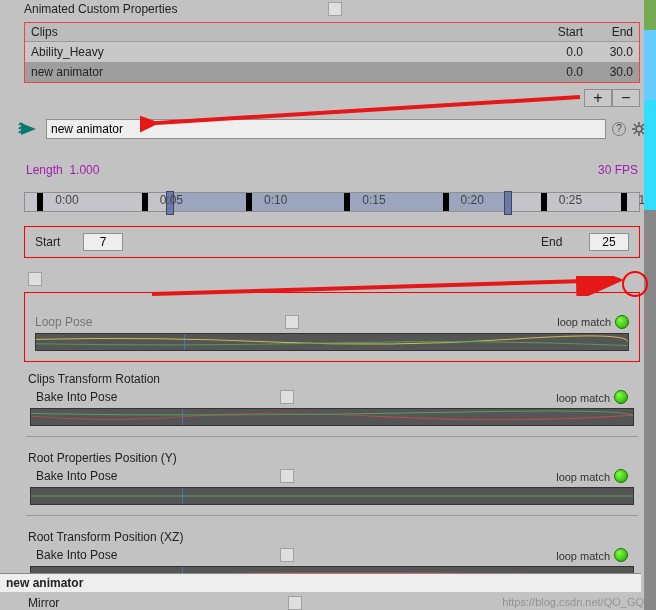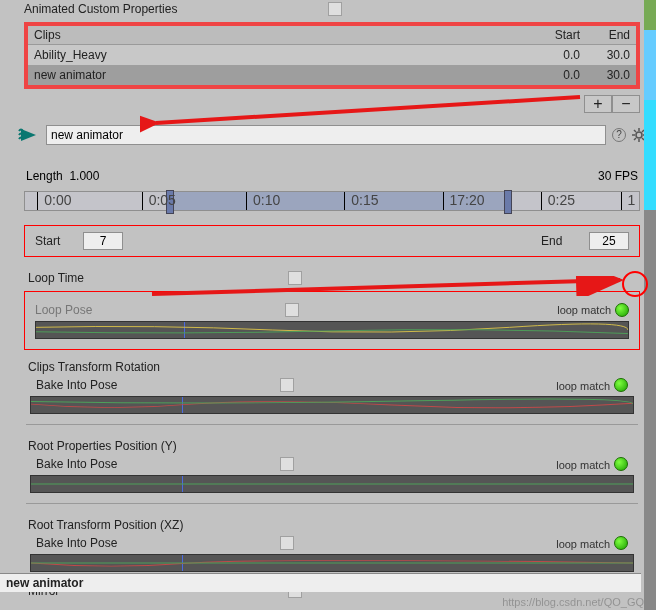--- a/index.html
+++ b/index.html
@@ -4,54 +4,54 @@
 <style>
   * { box-sizing: border-box; margin: 0; padding: 0; font-family: Arial, sans-serif; }
   body { background: #c2c2c2; font-size: 12px; color: #222; width: 656px; height: 610px; overflow: hidden; position: relative; }
   .panel { background: #c2c2c2; padding: 0 10px 0 18px; }
   .row { display: flex; align-items: center; height: 18px; }
   .checkbox { width: 14px; height: 14px; background: #dfdfdf; border: 1px solid #a0a0a0; }
   
   .prop-row { padding: 2px 0 6px 6px; display:flex; align-items:center;gap:44px;}
   .prop-row span { width:260px; }
   
-  .clips-table { border: 4px solid #ef4444; margin: 0 6px 2px 6px; }
+  .clips-table { border: 1px solid #ef4444; margin: 0 6px 2px 6px; }
   .clips-head { display:flex; background:#bcbcbc; border-bottom:1px solid #9a9a9a; padding:2px 6px; font-weight:400; }
   .clips-head .l{flex:1}
   .clips-head .c{width:50px; text-align:right}
   .clips-row { display:flex; padding:3px 6px; background:#c8c8c8; }
   .clips-row.sel { background:#9e9e9e; }
   .clips-row .l{flex:1}
   .clips-row .c{width:50px; text-align:right}
   .addrem { display:flex; justify-content:flex-end; gap:0; padding:4px 6px 8px 0;}
   .addrem div{ width:28px;height:18px;border:1px solid #8f8f8f;background:#c8c8c8; text-align:center; line-height:15px; font-size:16px; cursor:pointer}
   
   .namerow { display:flex; align-items:center; gap:6px; padding:4px 0 18px 0;}
   .tri-icon{width:22px;height:20px;position:relative}
   .tri-icon svg{width:22px;height:20px}
   .name-input{flex:1;height:20px;background:#eee;border:1px solid #8f8f8f;padding:0 4px;font-size:12px;color:#000}
   .help{width:14px;height:14px;border:1px solid #777;border-radius:50%;text-align:center;line-height:12px;font-size:10px;color:#444;cursor:pointer}
   .gear{width:14px;height:14px;color:#555;cursor:pointer}
   
   .tl { margin:0 6px; padding:6px 0; }
-  .tl-head{display:flex;justify-content:space-between;padding:0 2px 8px 2px;color:#000000}
+  .tl-head{display:flex;justify-content:space-between;padding:0 2px 15px 2px;color:#a21caf}
   .tl-bar{height:20px;background:#c4c4ca;border:1px solid #8f8f8f;position:relative}
-  .tick{position:absolute;top:0;height:100%;border-left:1px solid #000000;font-size:14px;color:#444;padding-left:6px}
+  .tick{position:absolute;top:0;height:100%;border-left:6px solid #000000;font-size:12px;color:#444;padding-left:12px}
   .range{position:absolute;top:0;height:100%;background:rgba(80,110,170,.35);left:23%;width:55%}
   .handle{position:absolute;top:-2px;width:8px;height:24px;background:#6a7aaa;border:1px solid #445;cursor:ew-resize}
   .handleA{left:23%}
   .handleB{left:78%}
   
   .se{margin:8px 6px;border:1px solid #f00;padding:6px 10px;display:flex;align-items:center;justify-content:space-between}
   .se .l{display:flex;align-items:center;gap:8px}
   .se .l span{width:40px}
   .numf{width:40px;height:18px;background:#eee;border:1px solid #8f8f8f;text-align:center;font-size:12px}
   
   .sec-label{padding:4px 10px}
-  .redbox{margin:0 6px 8px 6px;border:1px solid #f00;padding:9px 4px 8px 4px}
+  .redbox{margin:0 6px 8px 6px;border:1px solid #f00;padding:20px 4px 8px 4px}
   .subrow{display:flex;align-items:center;padding:2px 6px}
   .subrow .lbl{width:250px;color:#777}
   .subrow .mid{flex:1}
   .loopmatch{font-size:11px;color:#333;margin-right:4px}
   .dot{width:14px;height:14px;border-radius:50%;background:radial-gradient(circle at 35% 35%, #7fff3f, #1a9f00);border:1px solid #1a6f00}
   .strip{height:18px;background:#555;margin:2px 6px;position:relative;border:1px solid #333}
   .strip::before{content:"";position:absolute;left:25%;top:0;height:100%;border-left:1px solid #4a6ae0}
   
   .redcircle{position:absolute;right:8px;top:271px;width:26px;height:26px;border:2px solid #f00;border-radius:50%;pointer-events:none}
   
@@ -136,40 +136,39 @@
       <div>30 FPS</div>
     </div>
     <div class="tl-bar">
       <div class="range"></div>
       <div class="handle handleA"></div>
       <div class="handle handleB"></div>
       <div class="tick" style="left:2%"><span>0:00</span></div>
       <div class="tick" style="left:19%"><span>0:05</span></div>
       <div class="tick" style="left:36%"><span>0:10</span></div>
       <div class="tick" style="left:52%"><span>0:15</span></div>
-      <div class="tick" style="left:68%"><span>17:20</span></div>
+      <div class="tick" style="left:68%"><span>0:20</span></div>
       <div class="tick" style="left:84%"><span>0:25</span></div>
       <div class="tick" style="left:97%"><span>1</span></div>
     </div>
   </div>
 
   <div class="se">
     <div class="l">
       <span>Start</span>
       <input class="numf" value="7" style="">
     </div>
     <div class="l">
       <span>End</span>
       <input class="numf" value="25" style="">
     </div>
   </div>
 
   <div class="sec-label">
     <div class="row">
-      <span style="width:260px">Loop Time</span>
       <div class="checkbox"></div>
     </div>
   </div>
   <div class="redbox" style="position:relative">
     <div class="subrow">
       <span class="lbl">Loop Pose</span>
       <div class="checkbox"></div>
       <div class="mid"></div>
       <span class="loopmatch">loop match</span>
       <div class="dot"></div>

